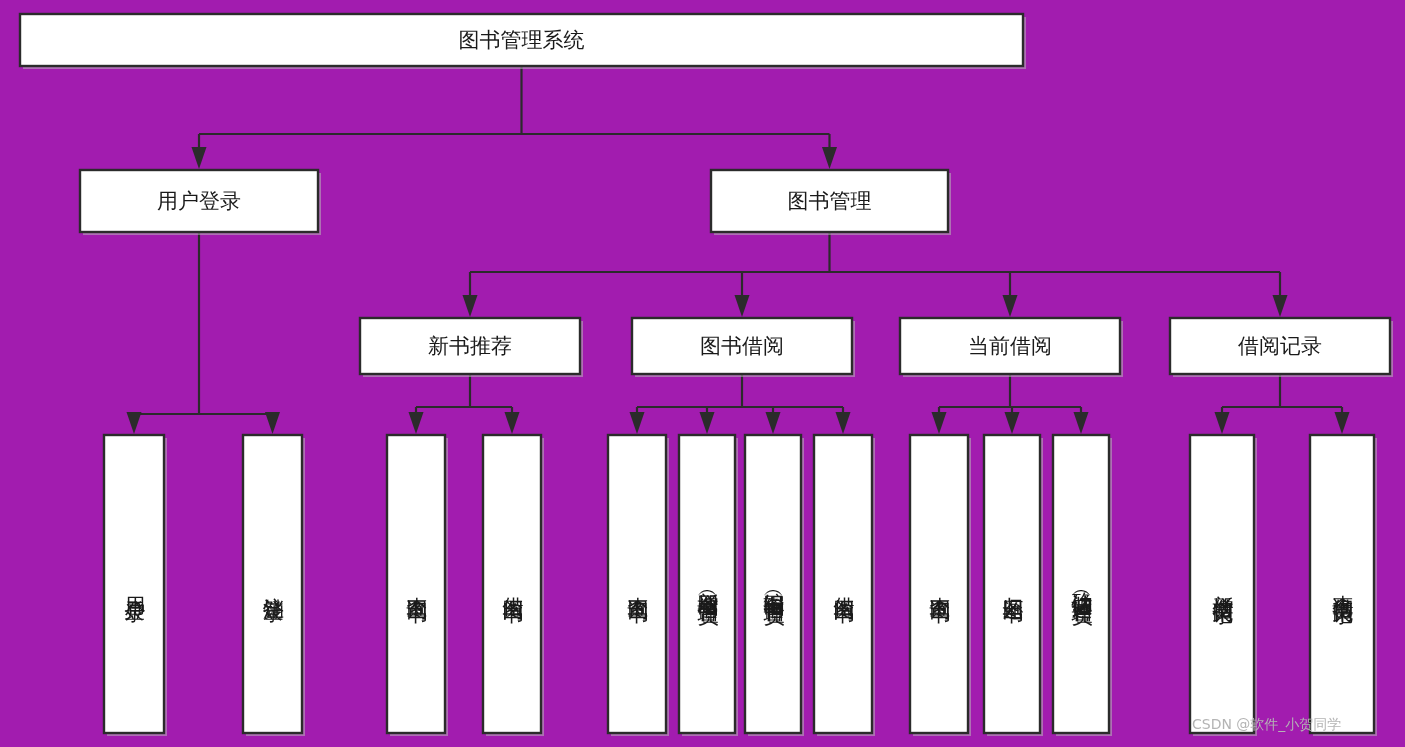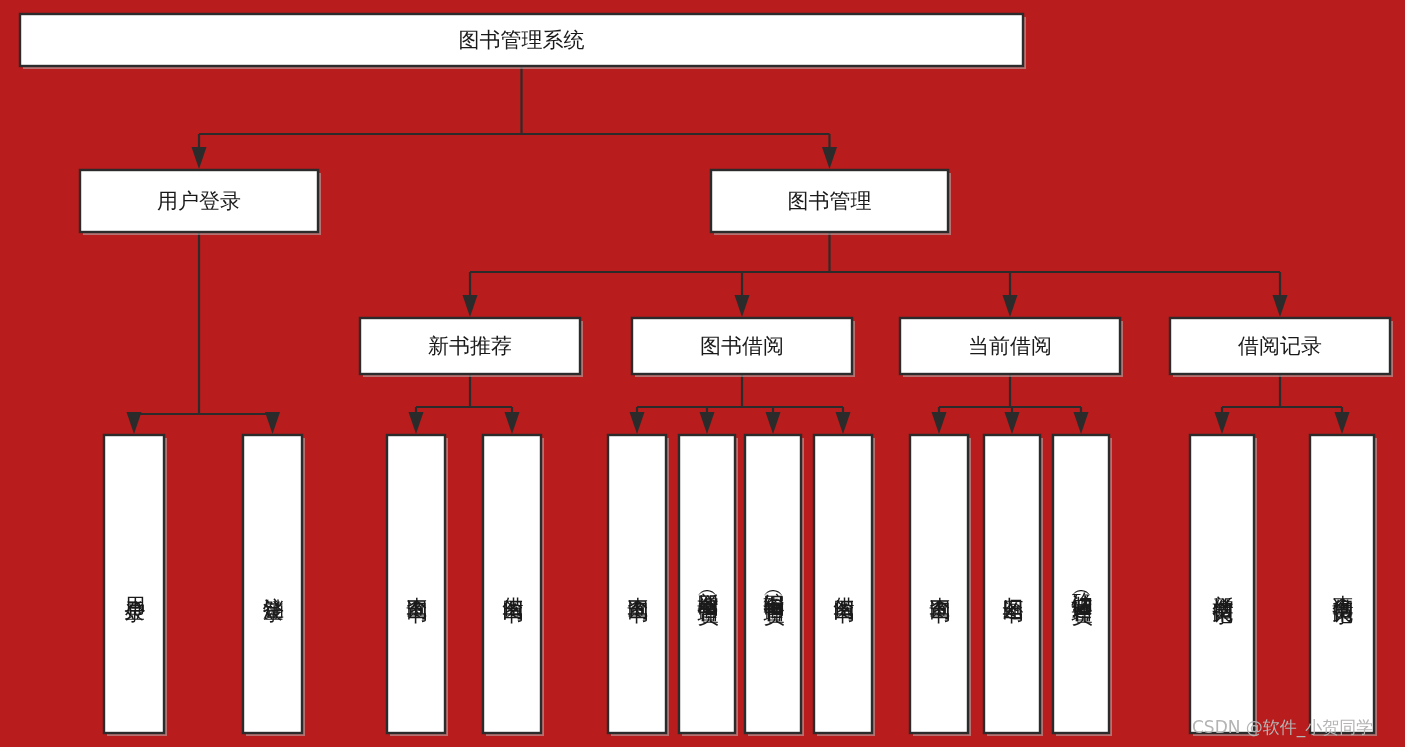--- a/index.html
+++ b/index.html
@@ -8,21 +8,21 @@
     padding: 0;
     background: #ffffff;
   }
   body {
     font-family: "DejaVu Sans", "Liberation Sans", sans-serif;
   }
   #diagram-root {
     position: relative;
     width: 1405px;
     height: 747px;
-    background: #b91c1c;
+    background: #a21caf;
     overflow: hidden;
   }
   svg.diagram-canvas {
     position: absolute;
     left: 0;
     top: 0;
     width: 1405px;
     height: 747px;
     display: block;
   }
@@ -61,21 +61,21 @@
     text-anchor: middle;
     dominant-baseline: middle;
     writing-mode: vertical-rl;
     text-orientation: upright;
     letter-spacing: 2px;
     white-space: pre;
   }
   .watermark-text {
     position: absolute;
     font-family: "DejaVu Sans", "Liberation Sans", sans-serif;
-    font-size: 17px;
+    font-size: 14px;
     color: #b4b4b4;
     white-space: nowrap;
     user-select: none;
     pointer-events: none;
   }
 </style>
 </head>
 <body>
 
 <div id="diagram-root">

